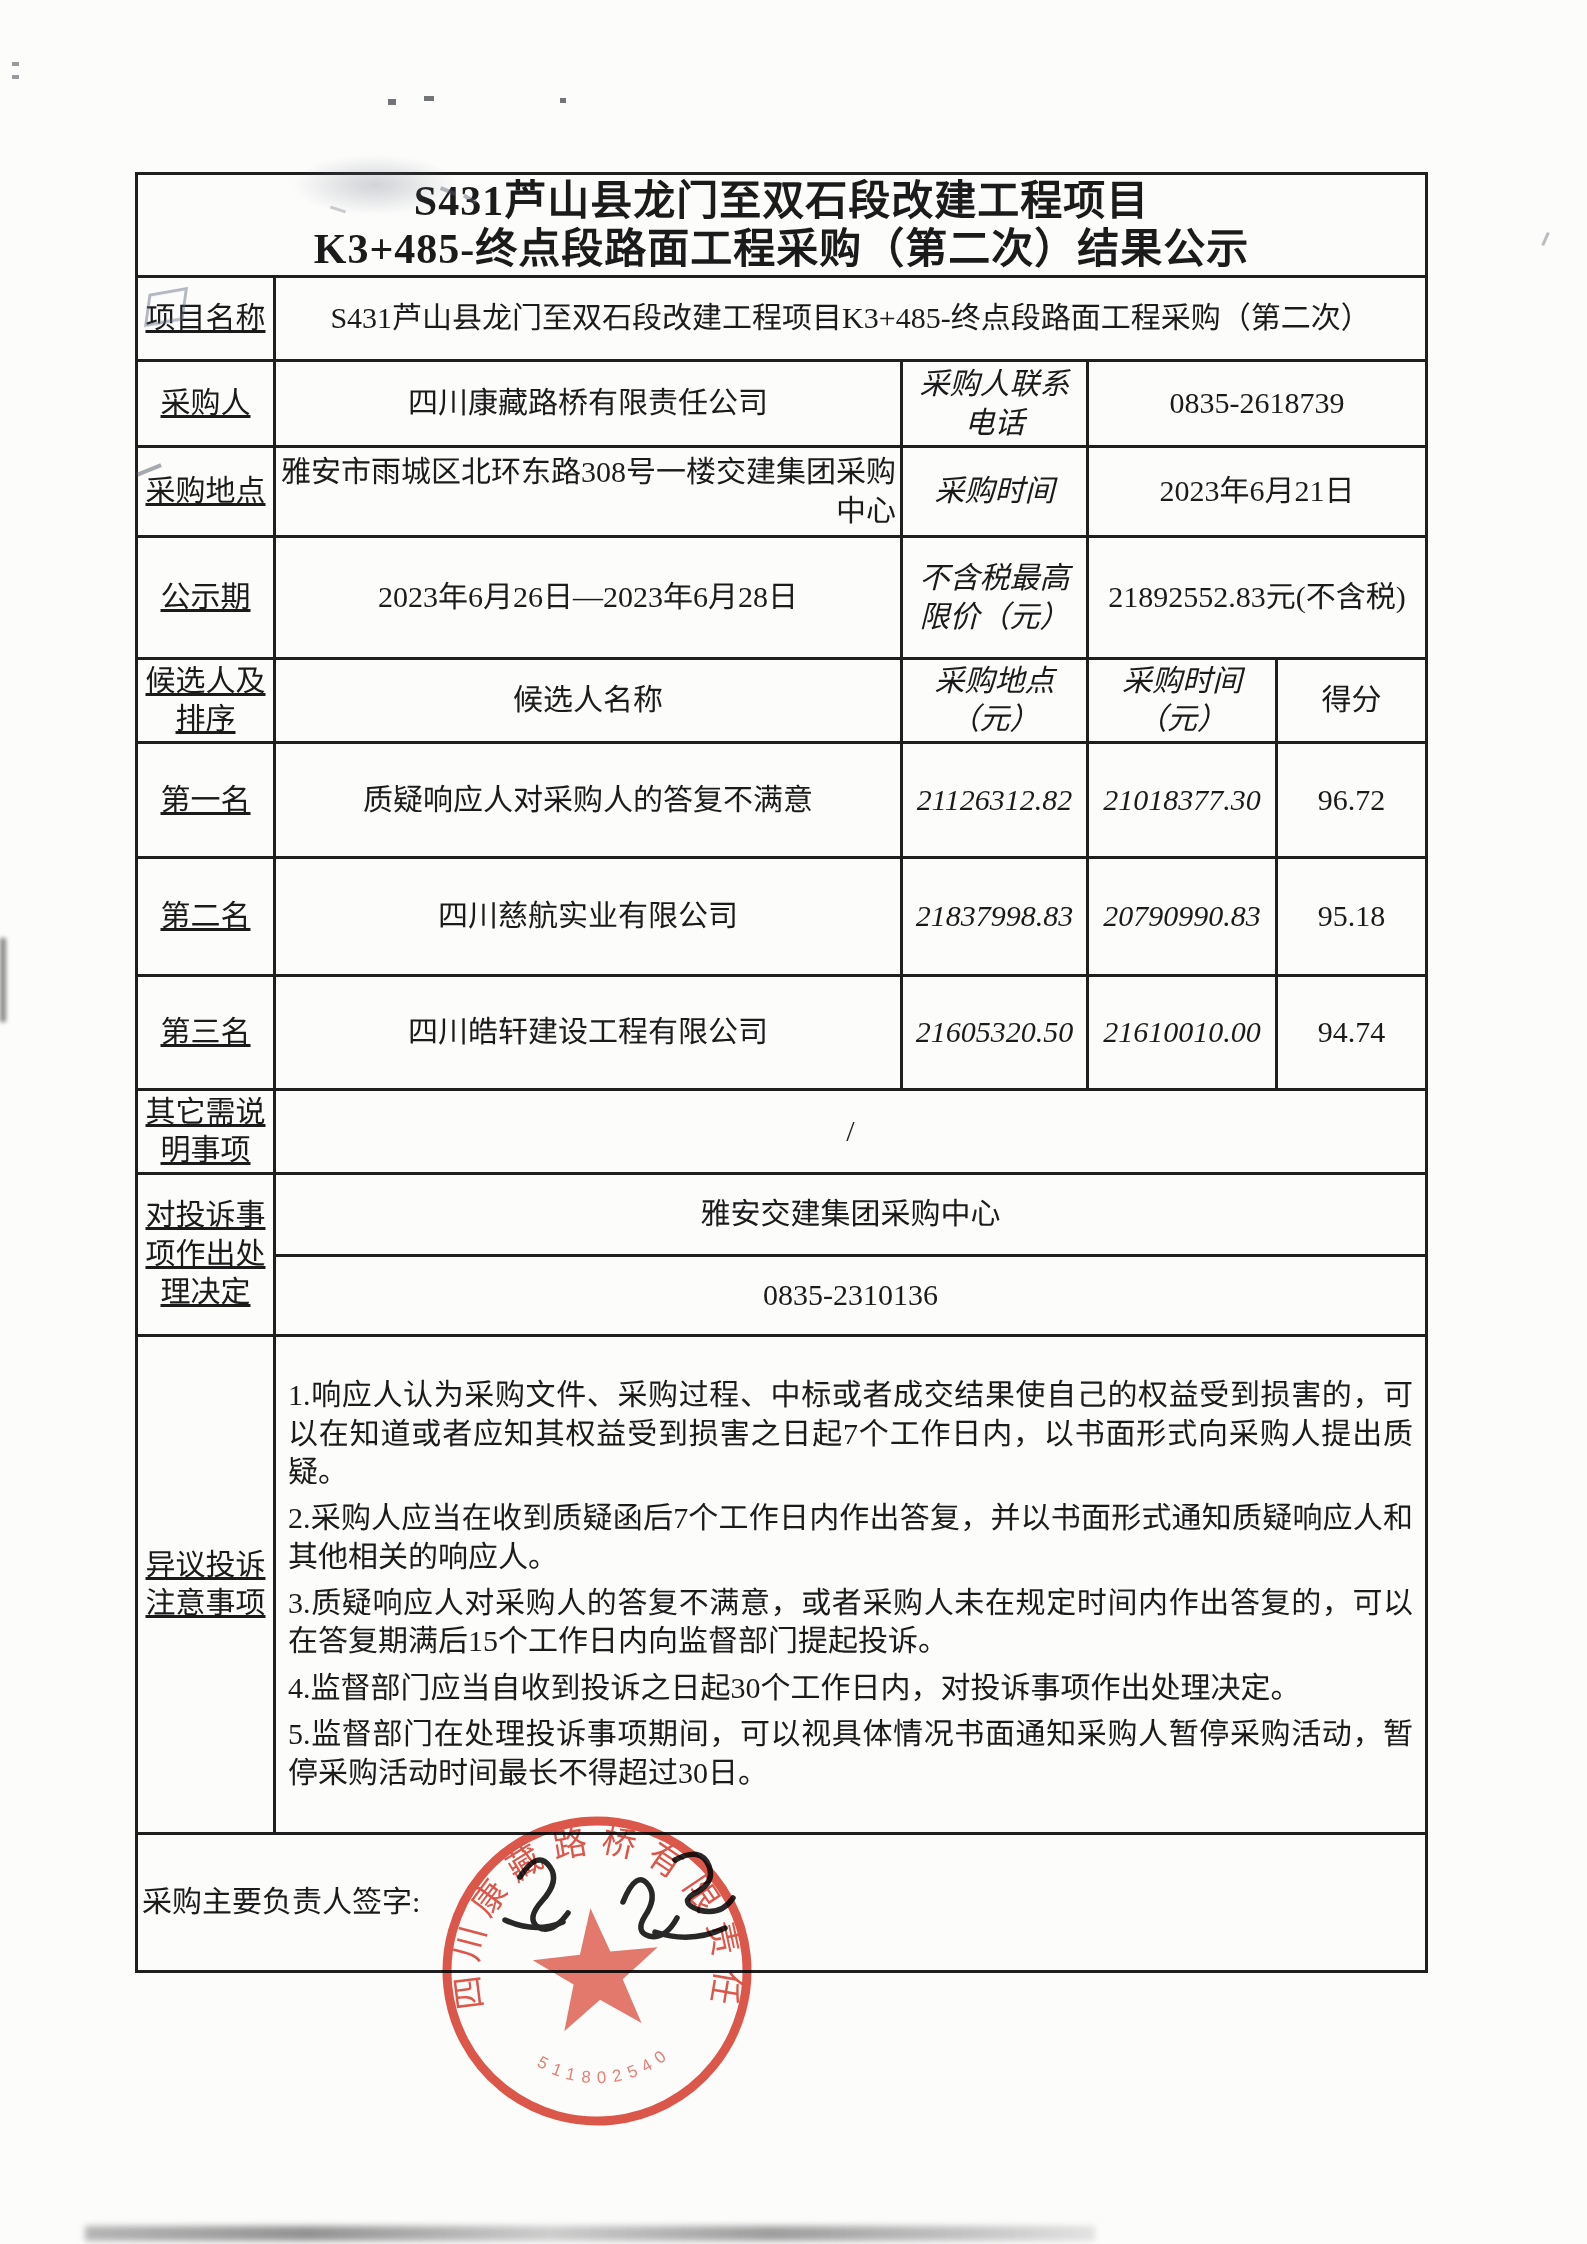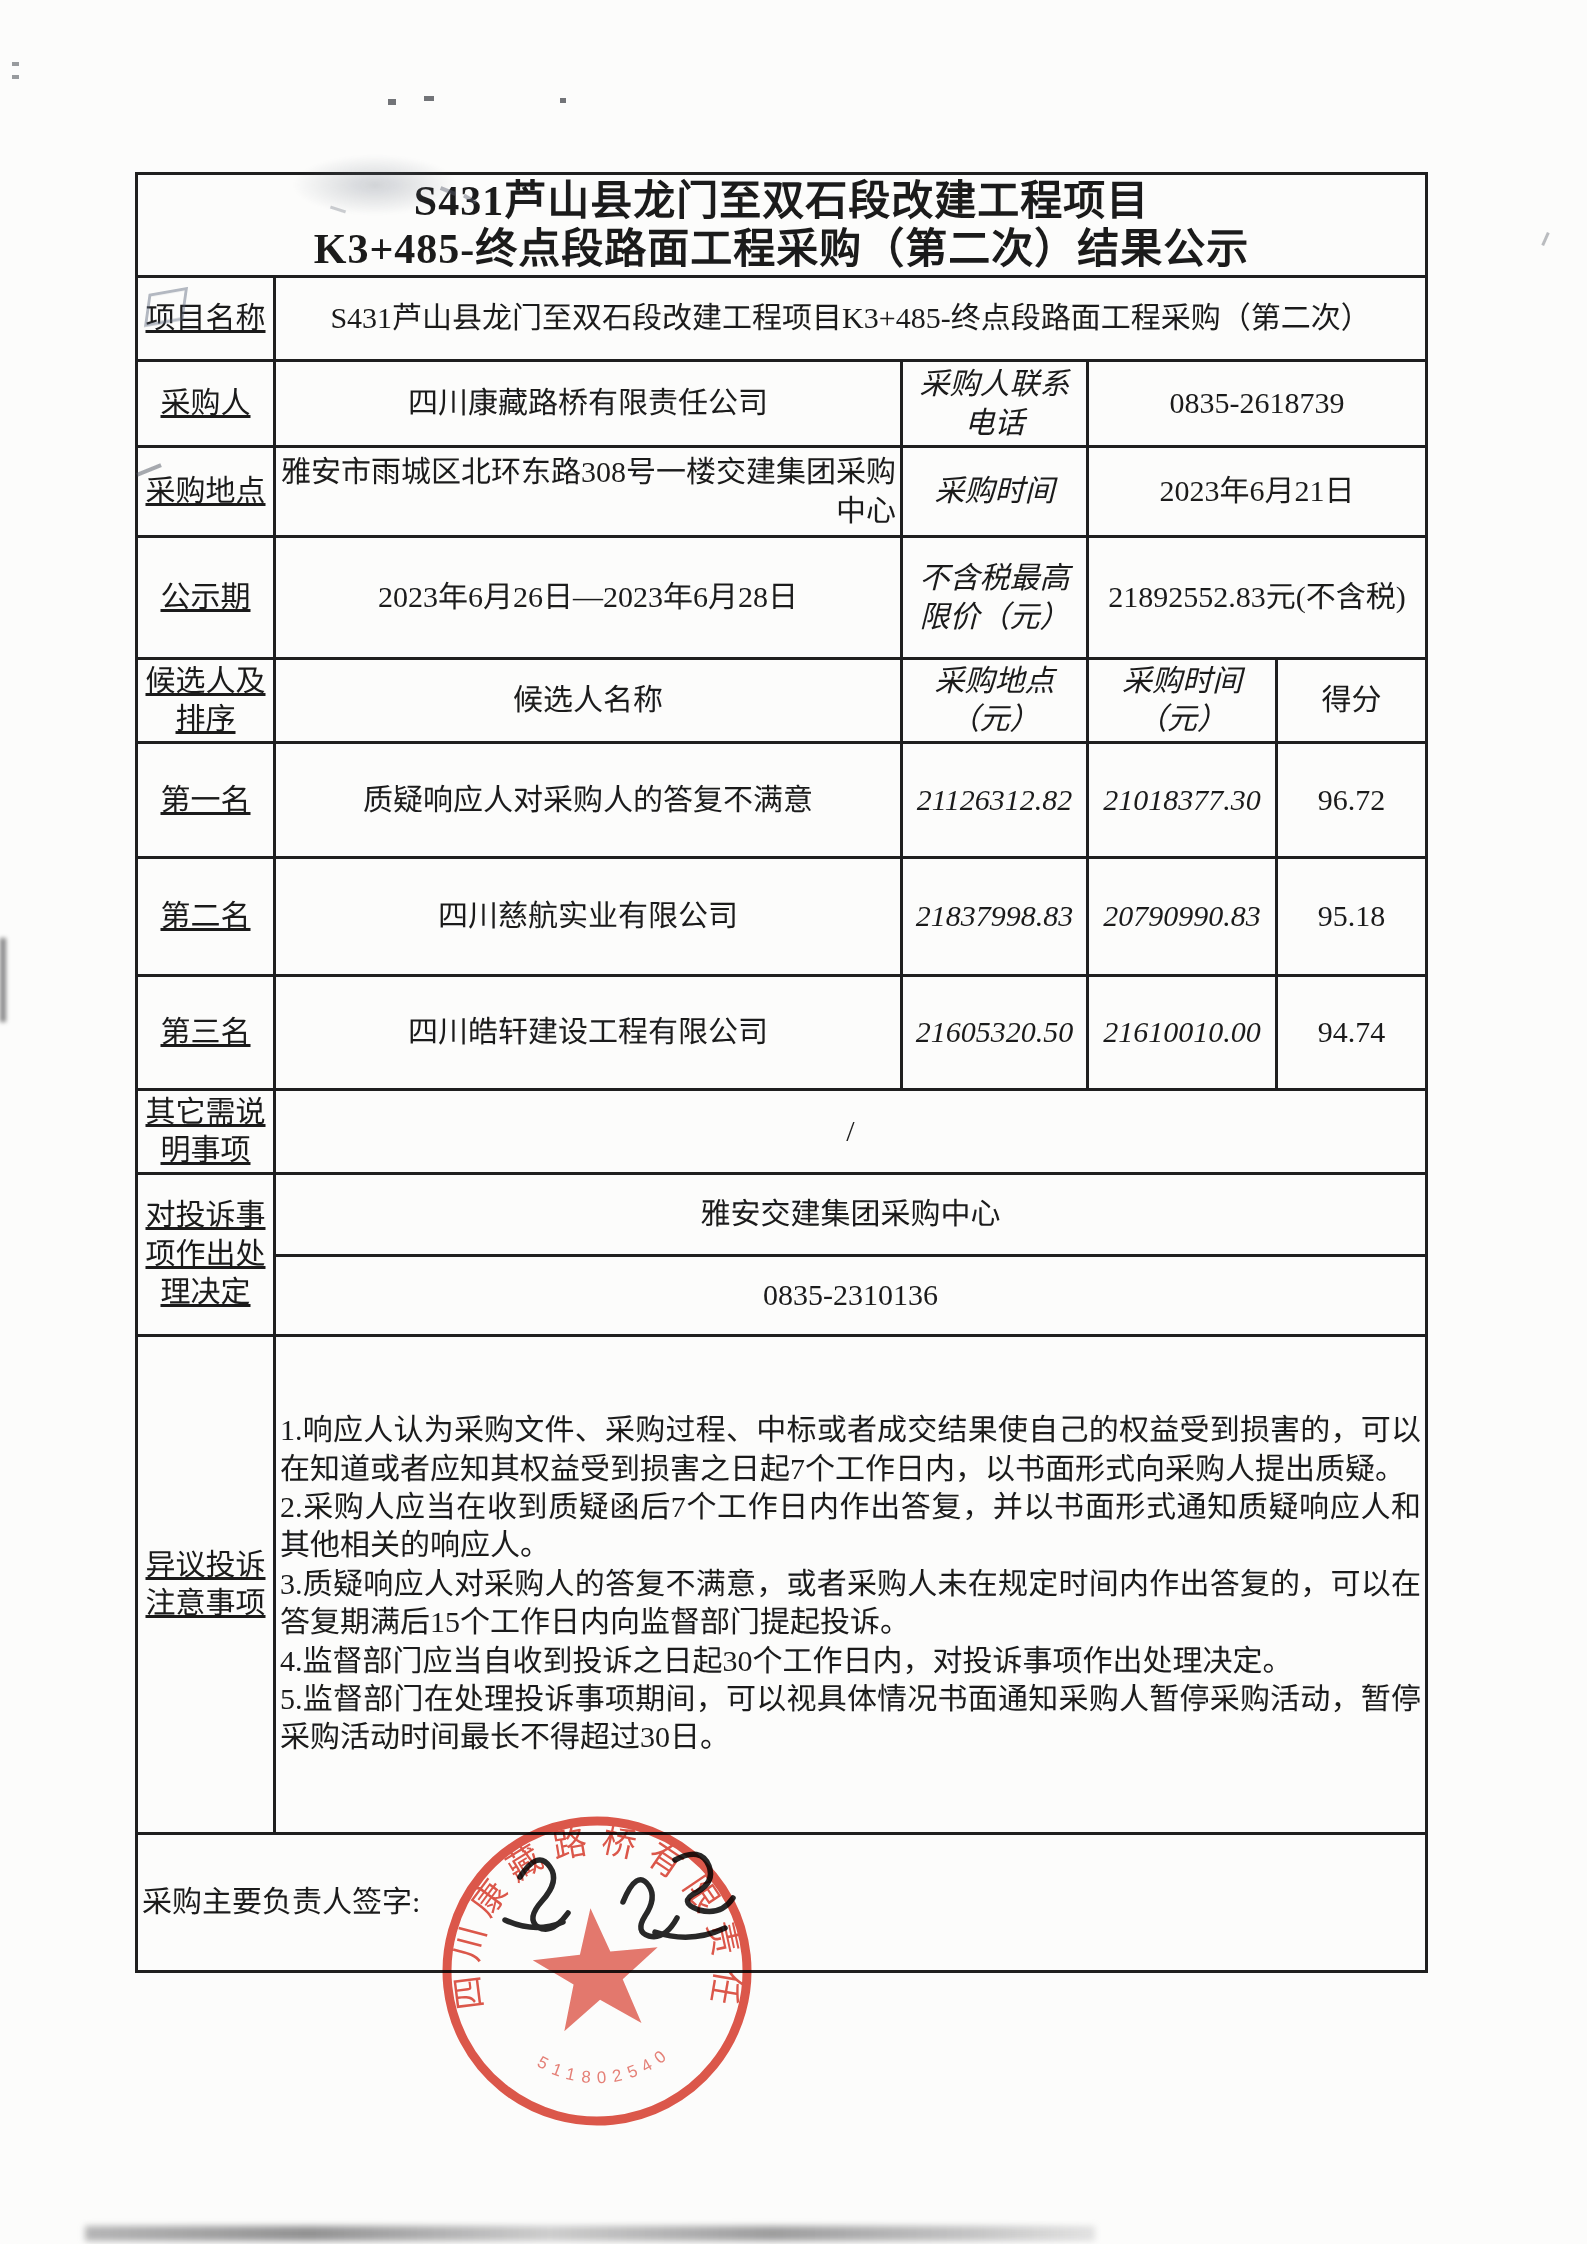--- a/index.html
+++ b/index.html
@@ -38,21 +38,21 @@
   td.lbl{text-align:center;padding:2px 6px;text-decoration:underline;}
   td.tight{padding:2px 2px;text-align:center;font-style:italic;}
   td.leftval{text-align:right;padding:2px 2px 2px 6px;}
   td.notice{
     text-align:justify;
     vertical-align:middle;
     padding:72px 20px 24px 14px;
     font-size:31px;
     line-height:44px;
   }
-  .notice-item{margin:0;}
+  .notice-item{margin:8px;}
   td.sign-cell{
     text-align:left;
     padding-left:16px;
     font-size:33px;
   }
   
   .stamp{
     position:absolute;left:432px;top:1806px;
     width:330px;height:330px;
     opacity:.85;

